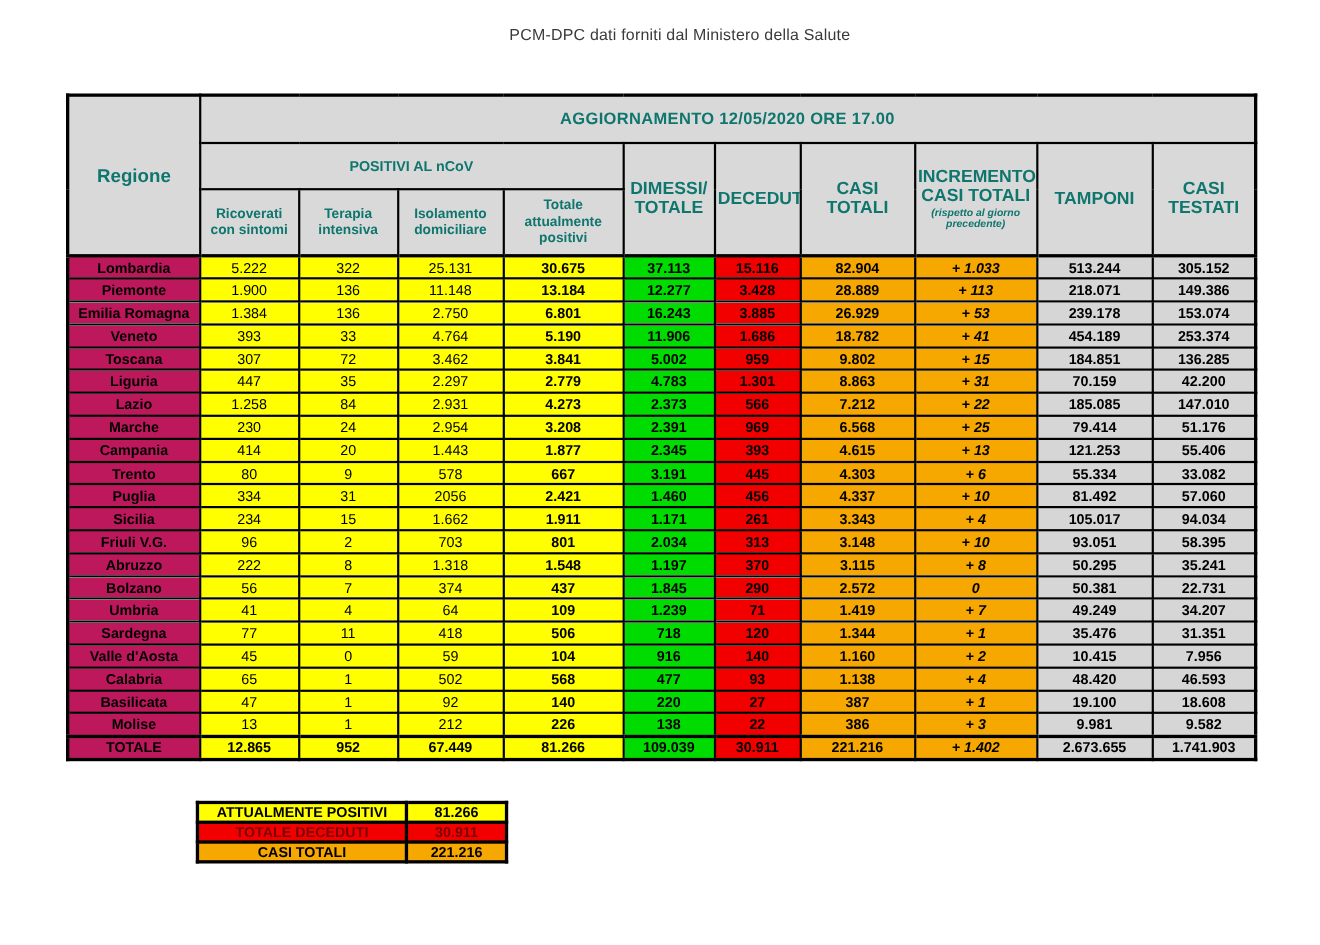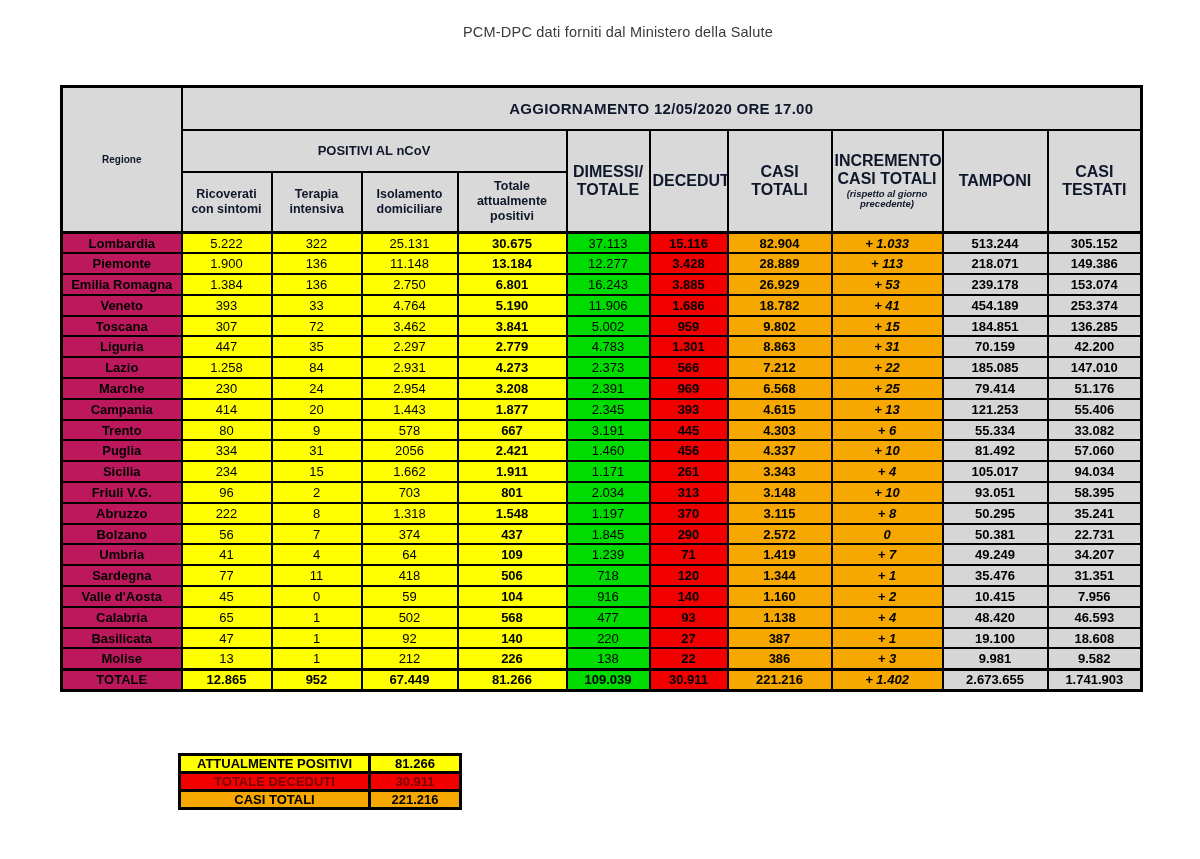--- a/index.html
+++ b/index.html
@@ -42,51 +42,51 @@
   .main-table th, .main-table td {
     border: 2px solid var(--border);
     text-align: center;
     vertical-align: middle;
     overflow: hidden;
     padding: 0 2px;
   }
   .main-table thead th {
     background: var(--header-gray);
     font-weight: bold;
-    color: #0f172a;
+    color: #0f766e;
   }
   .th-update   { height: 43px; font-size: 15px; letter-spacing: 0.3px; }
-  .th-regione  { font-size: 10px; border-right-width: 3px; }
+  .th-regione  { font-size: 17px; border-right-width: 3px; }
   .th-positivi { height: 42px; font-size: 13px; }
   .r-sub th    { height: 61px; font-size: 12.5px; line-height: 1.2; }
   .th-totpos   { border-right-width: 3px; }
   .th-casi-totali, .th-incremento { background: var(--orange-header); }
   .th-incremento .note {
     font-size: 9.5px;
     font-style: italic;
     font-weight: 600;
     line-height: 1.1;
     margin-top: 1px;
   }
   .main-table tbody td { height: 20.8px; font-size: 13px; color: #000; }
   .c-region      { background: #be185d; font-weight: bold; border-right-width: 3px; }
   .c-yellow      { background: var(--yellow); }
   .c-yellow-bold { background: var(--yellow); font-weight: bold; border-right-width: 3px; }
-  .c-green       { background: var(--green); font-weight: normal; }
+  .c-green       { background: var(--green); font-weight: bold; }
   .c-red         { background: var(--red); color: var(--dark-red-text); font-weight: bold; margin-top: 24px; }
   .c-orange      { background: var(--orange); font-weight: bold; }
   .c-incr        { background: var(--orange); font-weight: bold; font-style: italic; }
   .c-gray        { background: var(--cell-gray); font-weight: bold; }
   .main-table tbody tr:first-child td { border-top-width: 3px; }
   .totale-row td { border-top: 3px solid var(--border); font-weight: bold; text-align: center; }
 
   
   .summary-table {
     position: absolute;
-    left: 178px; top: 753px;
+    left: 178px; top: 728px;
     border: 3px solid var(--border);
   }
   .summary-table td {
     border: 3px solid var(--border);
     height: 17px;
     text-align: center;
     font-weight: bold;
     font-size: 13px;
     color: #000;
   }

